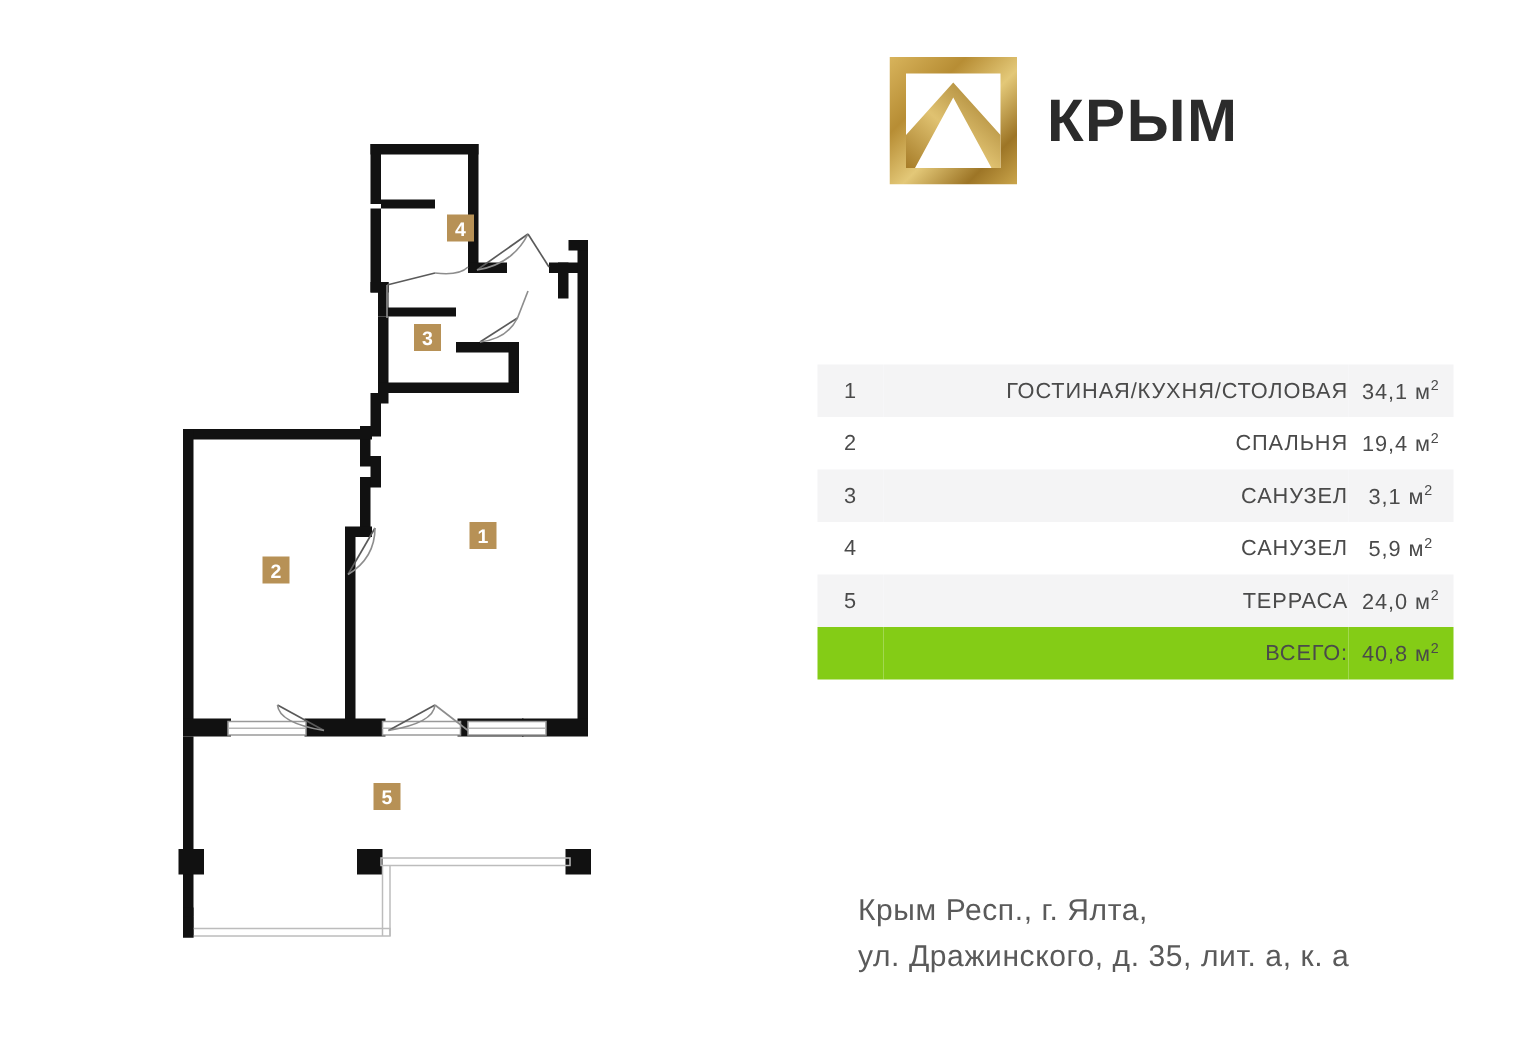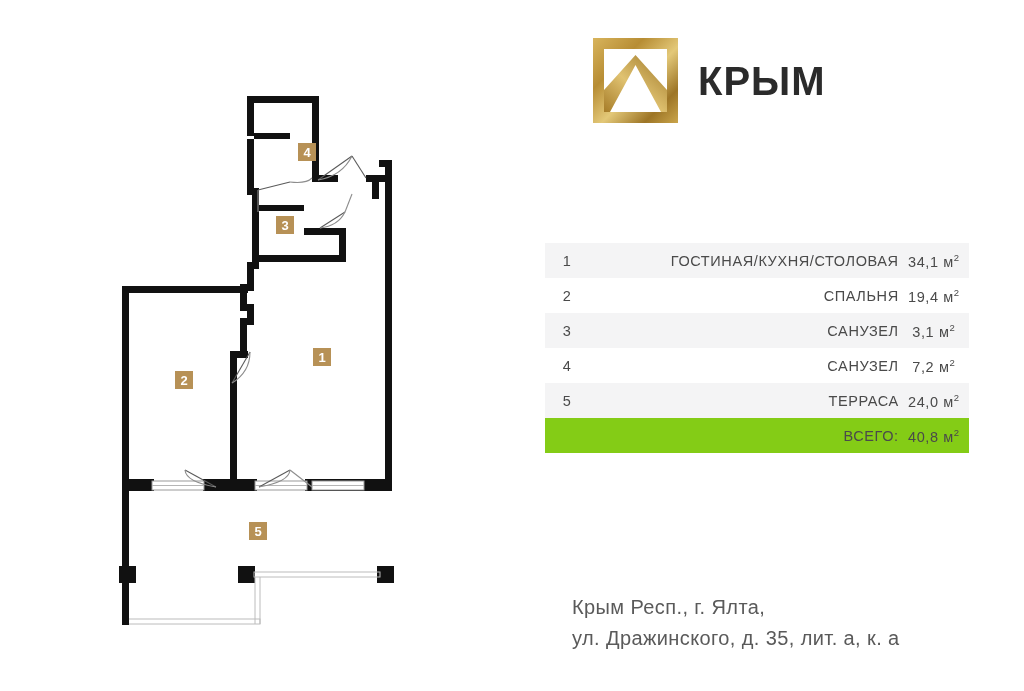--- a/index.html
+++ b/index.html
@@ -307,21 +307,21 @@
           <td class="col-name">САНУЗЕЛ</td>
           <td class="col-area">
             <span>3,1</span>
             <span>м</span><span class="sup">2</span>
           </td>
         </tr>
         <tr>
           <td class="col-num">4</td>
           <td class="col-name">САНУЗЕЛ</td>
           <td class="col-area">
-            <span>7,2</span>
+            <span>5,9</span>
             <span>м</span><span class="sup">2</span>
           </td>
         </tr>
         <tr class="alt">
           <td class="col-num">5</td>
           <td class="col-name">ТЕРРАСА</td>
           <td class="col-area">
             <span>24,0</span>
             <span>м</span><span class="sup">2</span>
           </td>

